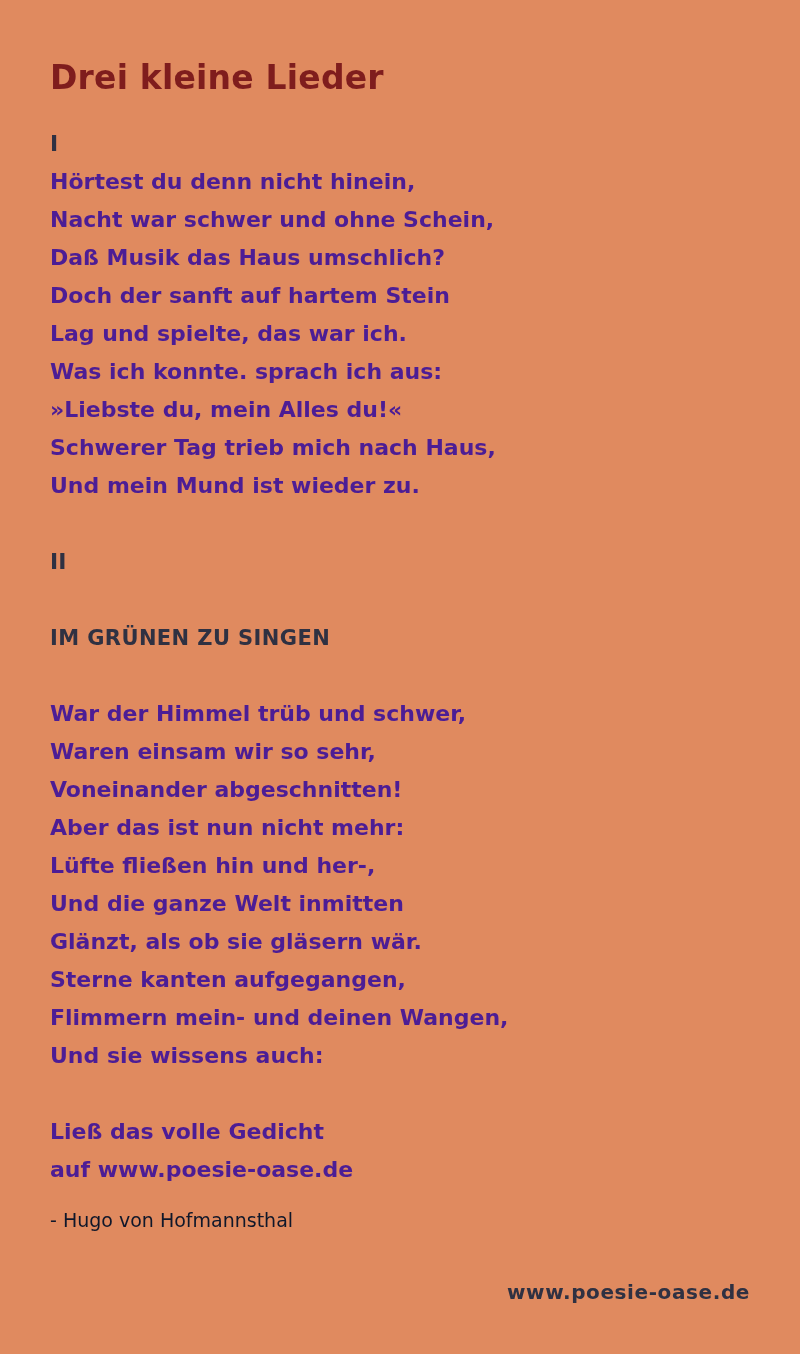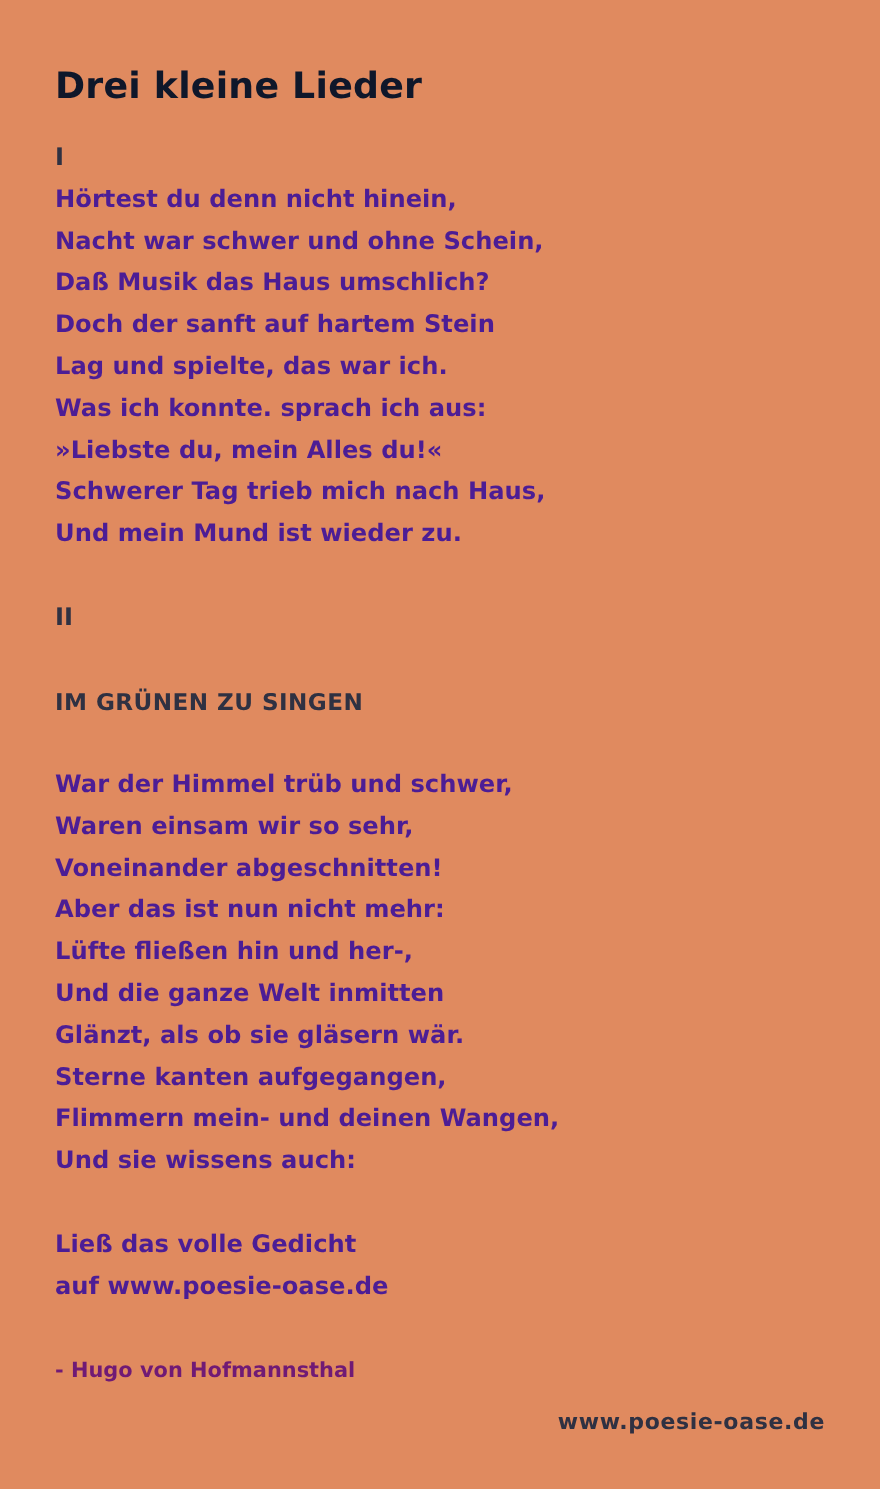--- a/index.html
+++ b/index.html
@@ -19,21 +19,21 @@
     width: 800px;
     height: 1354px;
     box-sizing: border-box;
     padding: 48px 50px 0 50px;
   }
   .poem-title {
     font-size: 33px;
     font-weight: 700;
     letter-spacing: 0.2px;
     margin: 10px 0 28px 0;
-    color: #0f172a;
+    color: #7f1d1d;
   }
   .section {
     margin-bottom: 0;
   }
   .numeral {
     font-size: 22px;
     font-weight: 600;
     line-height: 38px;
     color: #2f3142;
   }
@@ -55,24 +55,24 @@
     color: #2f3142;
   }
   .cta {
     margin-top: 38px;
   }
   .cta .line {
     font-size: 22px;
   }
   .author {
     font-size: 19px;
-    font-weight: 700;
+    font-weight: 400;
     line-height: 34px;
-    margin-top: 40px;
-    color: #701a75;
+    margin-top: 14px;
+    color: #0f172a;
   }
   .footer {
     position: absolute;
     right: 50px;
     bottom: 50px;
     font-size: 20px;
     font-weight: 700;
     letter-spacing: 0.6px;
     color: #2f3142;
   }

